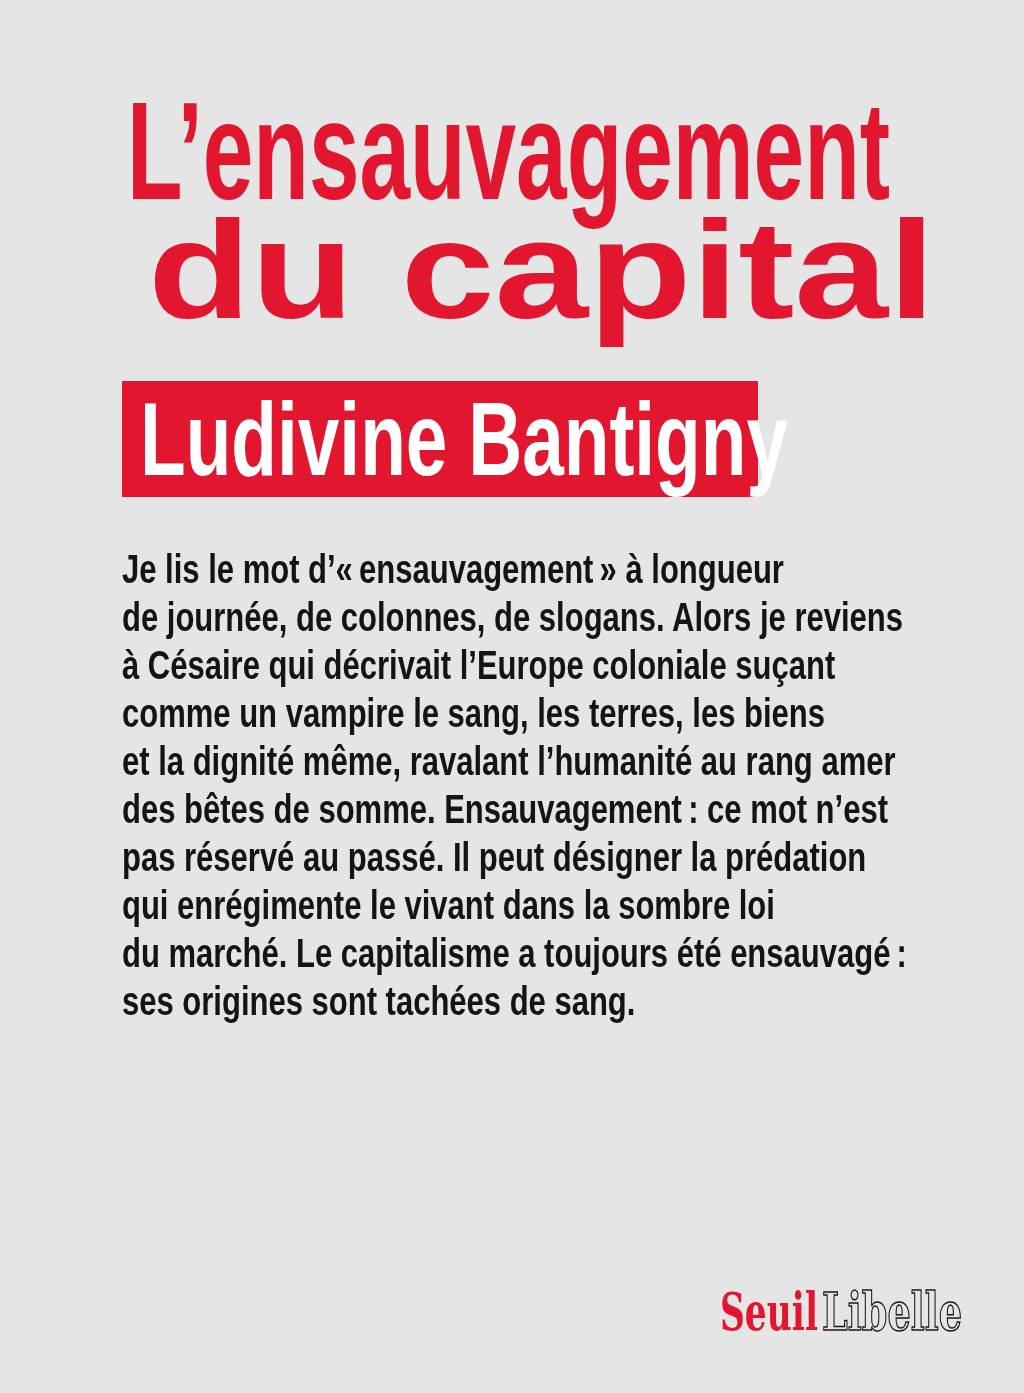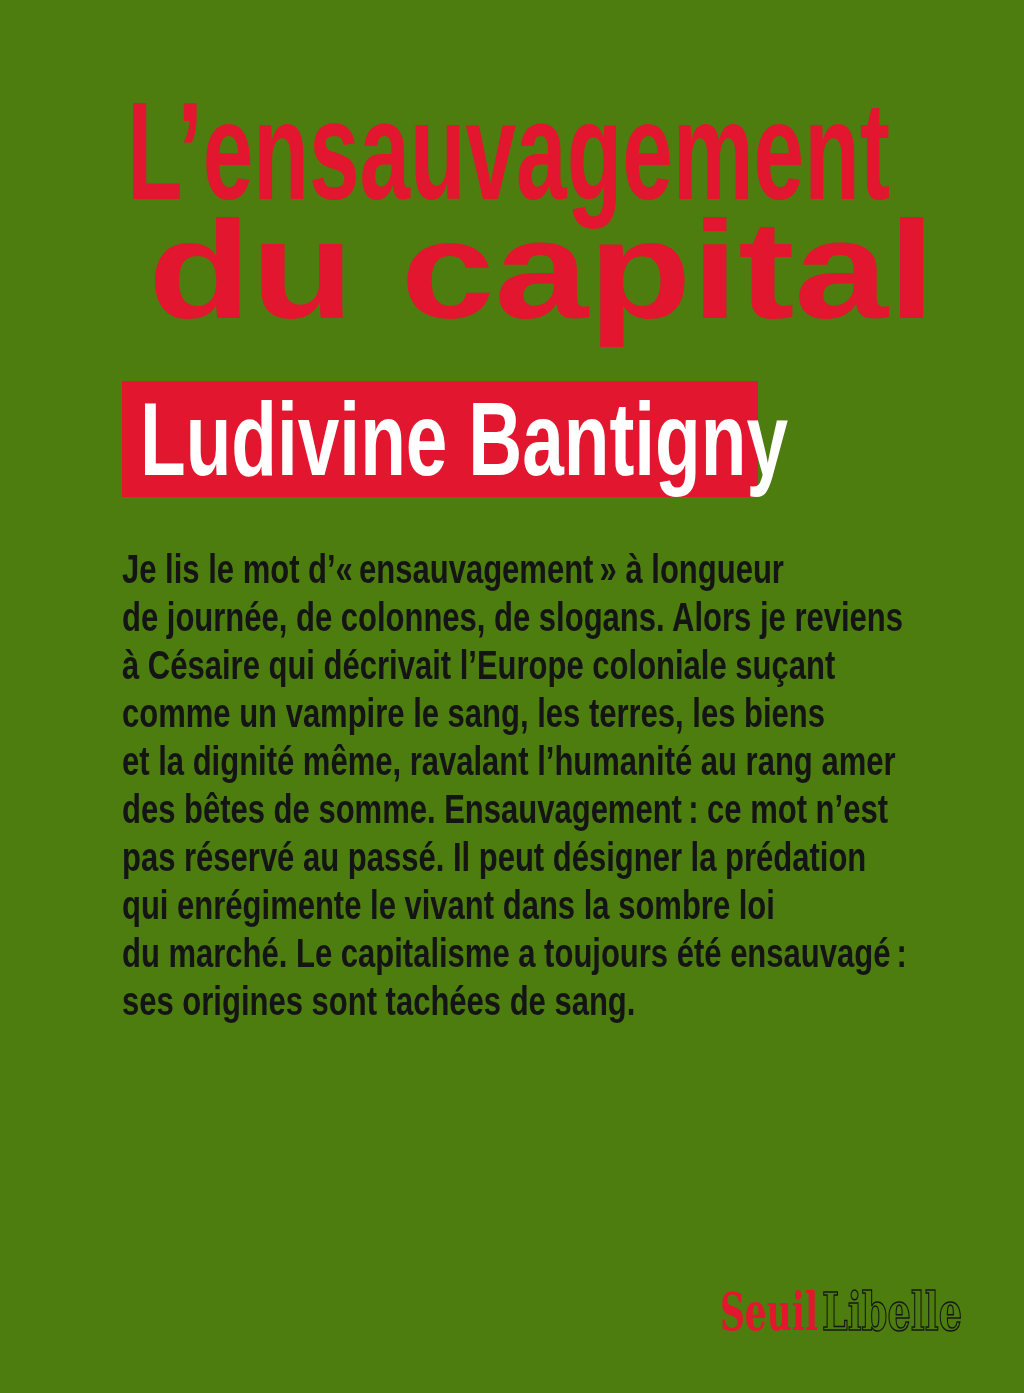--- a/index.html
+++ b/index.html
@@ -4,21 +4,21 @@
 <style>
   html, body {
     margin: 0;
     padding: 0;
     background: #ffffff;
   }
   .cover {
     position: relative;
     width: 1024px;
     height: 1393px;
-    background: #4d7c0f;
+    background: #e5e5e5;
     overflow: hidden;
     font-family: "Liberation Sans", sans-serif;
   }
   svg { overflow: visible; display: block; }
 
   
   .title1-svg {
     position: absolute;
     left: 127px;
     top: 95px;

